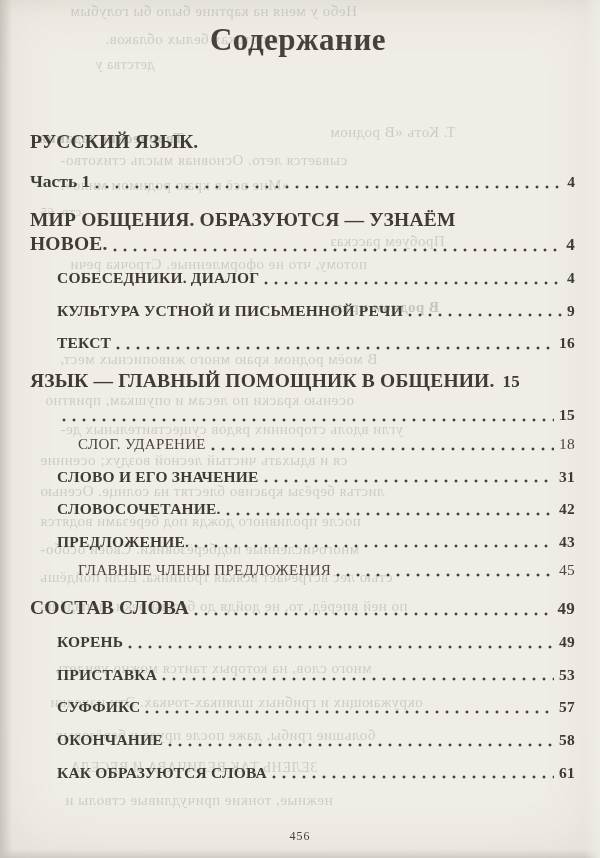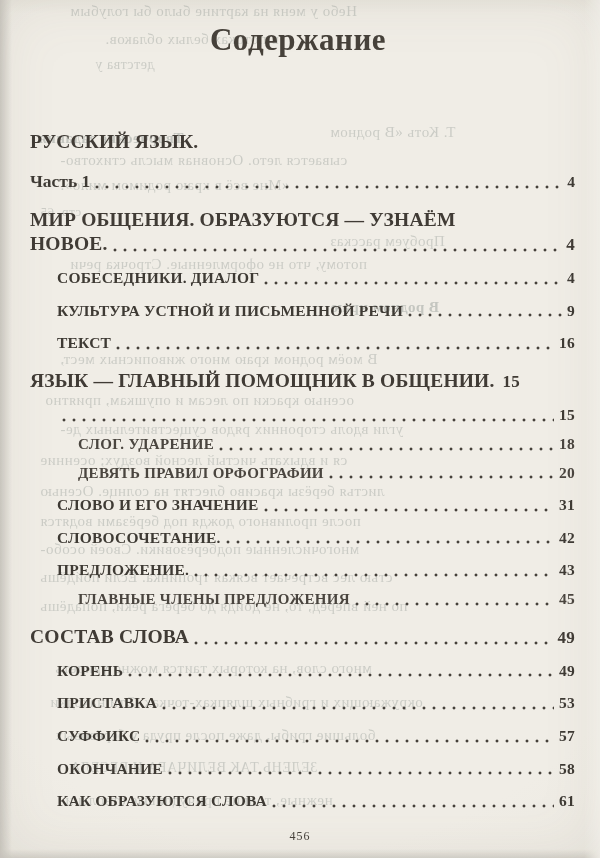--- a/index.html
+++ b/index.html
@@ -33,21 +33,21 @@
   }
   .toc{
     position:absolute;left:30px;right:25px;top:114px;z-index:2;
     color:#3e3a34;
   }
   .row{margin-top:14px;}
   .row:first-child{margin-top:0;}
   .row.h1{font-size:19.5px;font-weight:bold;margin-top:16px;line-height:1.2;letter-spacing:.2px;color:#403b35;}
   .row.h2{font-size:17.5px;font-weight:bold;margin-top:18px;line-height:1.2;}
   .row.l1{font-size:15.5px;font-weight:bold;margin-top:14px;line-height:1.2;padding-left:27px;letter-spacing:.2px;}
-  .row.l2{font-size:15px;font-weight:bold;margin-top:10px;line-height:1.2;padding-left:48px;letter-spacing:.3px;color:#4a453f;}
+  .row.l2{font-size:15px;font-weight:normal;margin-top:10px;line-height:1.2;padding-left:48px;letter-spacing:.3px;color:#4a453f;}
   .line{display:flex;align-items:baseline;}
   .lbl{white-space:pre-wrap;}
   .dots{
     flex:1;height:4px;align-self:flex-end;margin:0 3px 3px 5px;
     background-image:radial-gradient(circle at 2px 2px, #45403a 1.3px, rgba(0,0,0,0) 1.7px);
     background-size:10px 4px;background-repeat:repeat-x;background-position:0 50%;
     min-width:12px;
   }
   .pg{margin-left:2px;font-size:15.5px;}
   .row.h1 .pg{font-size:17px;}
@@ -145,27 +145,20 @@
           <span class="pg">15</span>
         </div>
       </div>
       <div class="row l2">
         <div class="line">
           <span class="lbl">СЛОГ. УДАРЕНИЕ</span>
           <span class="dots"></span>
           <span class="pg">18</span>
         </div>
       </div>
-      <div class="row l2">
-        <div class="line">
-          <span class="lbl">ДЕВЯТЬ ПРАВИЛ ОРФОГРАФИИ</span>
-          <span class="dots"></span>
-          <span class="pg">20</span>
-        </div>
-      </div>
       <div class="row l1">
         <div class="line">
           <span class="lbl">СЛОВО И ЕГО ЗНАЧЕНИЕ</span>
           <span class="dots"></span>
           <span class="pg">31</span>
         </div>
       </div>
       <div class="row l1">
         <div class="line">
           <span class="lbl">СЛОВОСОЧЕТАНИЕ.</span>

